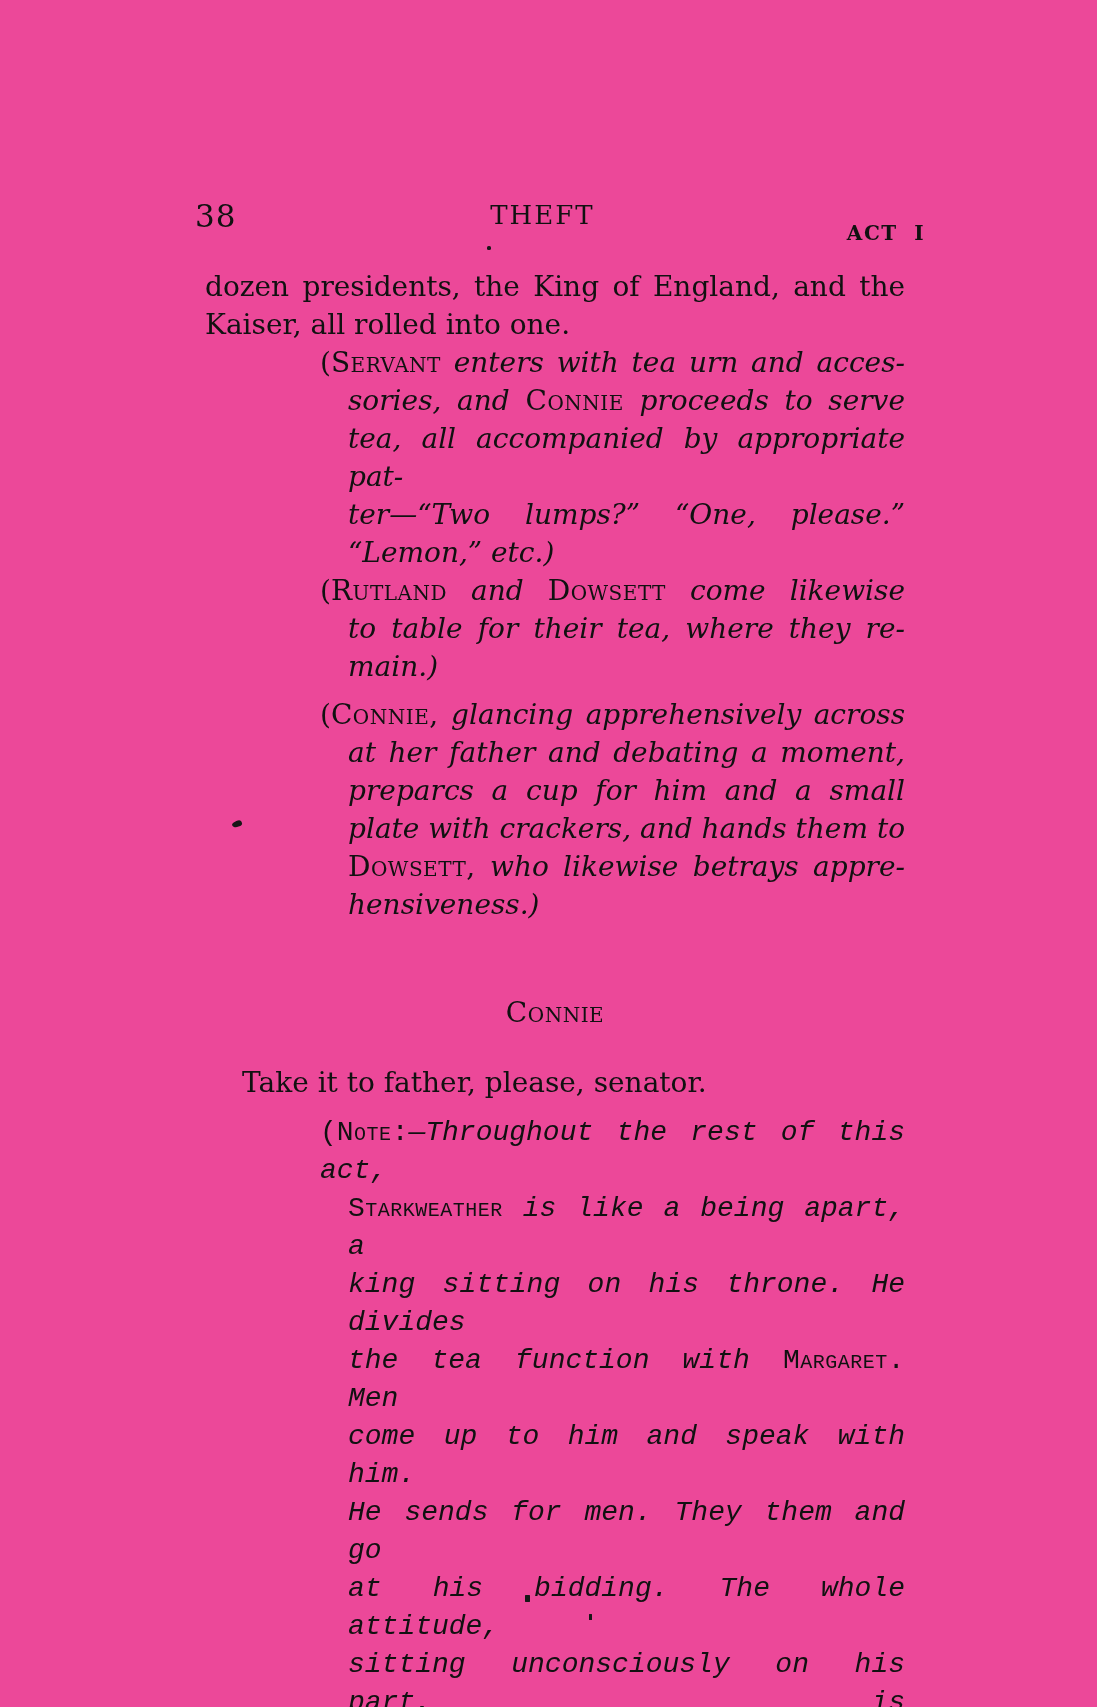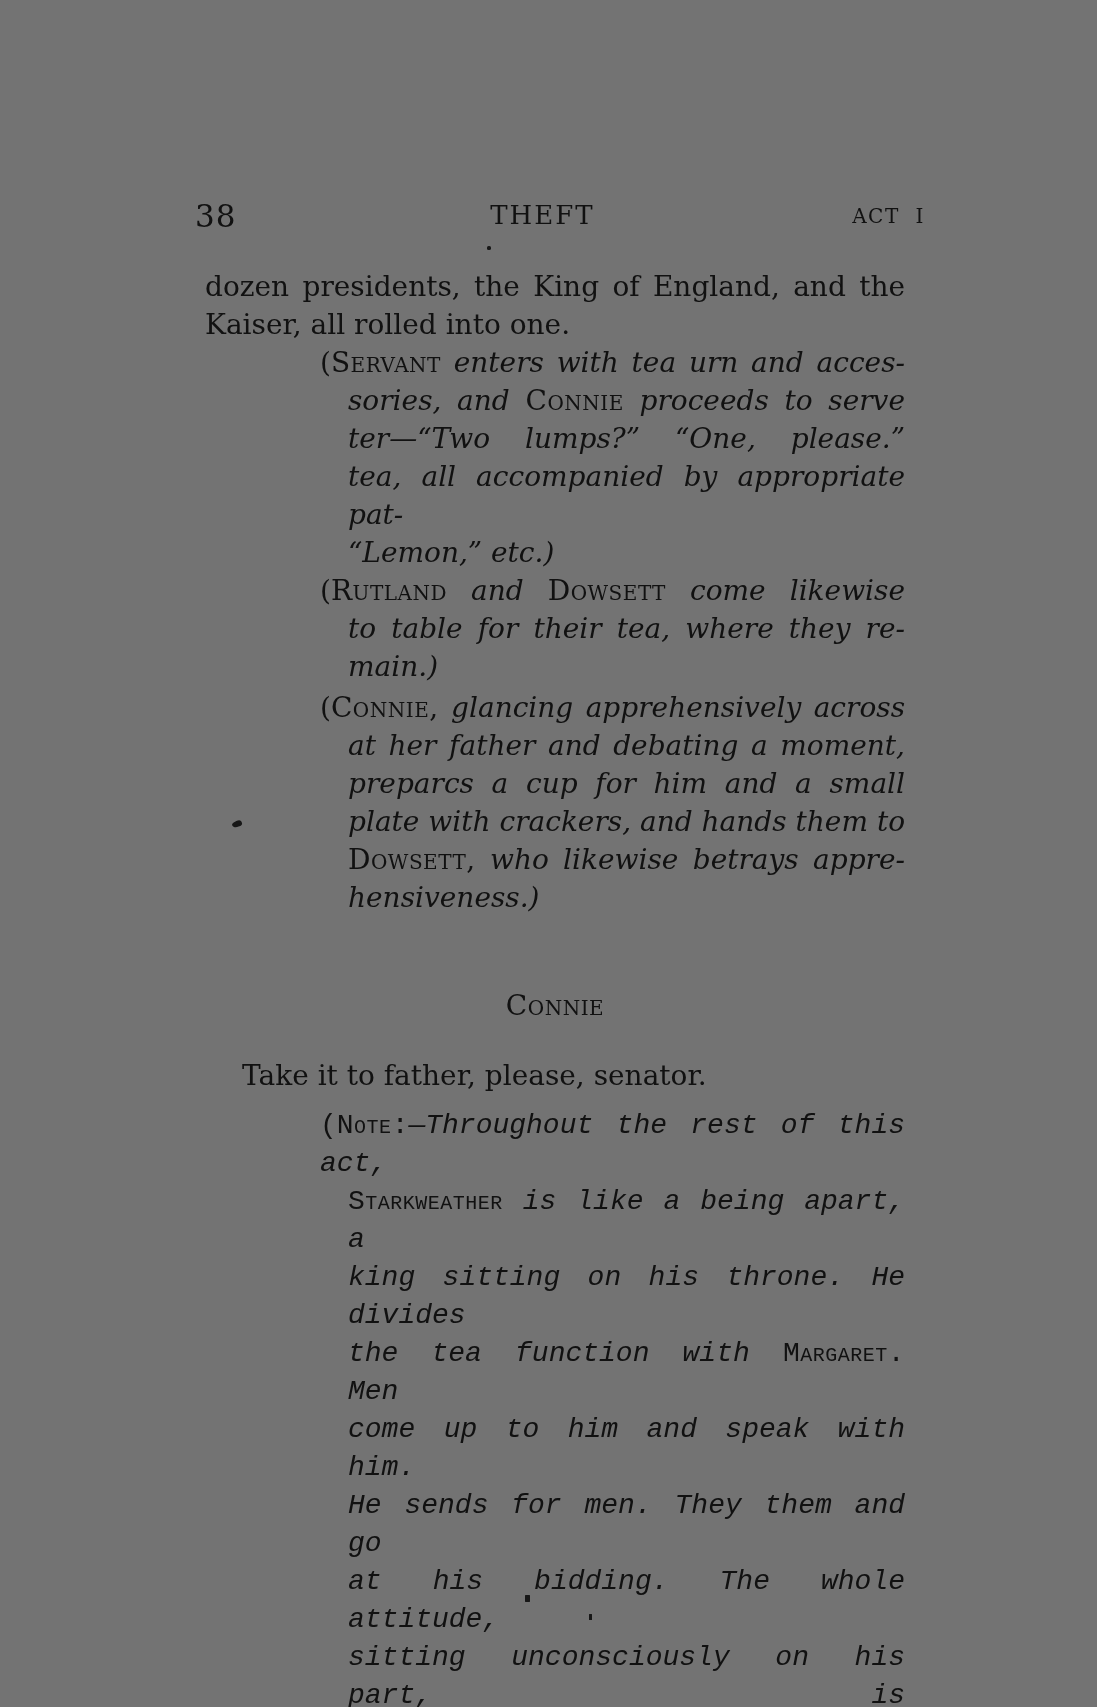--- a/index.html
+++ b/index.html
@@ -2,21 +2,21 @@
 <html><head>
 <meta charset="utf-8">
 <style>
   html, body { margin: 0; padding: 0; }
   body { background: #e8e8e6; }
   .page {
     position: relative;
     width: 1097px;
     height: 1707px;
     margin: 0 auto;
-    background: #737373;
+    background: #ec4899;
     color: #111;
     font-family: "DejaVu Serif", "Liberation Serif", serif;
     overflow: hidden;
   }
   .textblock {
     position: absolute;
     left: 205px;
     top: 196px;
     width: 700px;
   }
@@ -29,34 +29,34 @@
   .pagenum {
     position: absolute; left: -10px; top: 2px;
     font-size: 31px; letter-spacing: 1px;
   }
   .running-title {
     position: absolute; left: 50%; top: 4px;
     transform: translateX(-62%);
     font-size: 26px; letter-spacing: 2px;
   }
   .act-label {
-    position: absolute; right: -20px; top: 8px;
-    font-size: 20px; font-weight: normal; letter-spacing: 1.5px; word-spacing: 8px;
+    position: absolute; right: -20px; top: 25px;
+    font-size: 20px; font-weight: bold; letter-spacing: 1.5px; word-spacing: 8px;
   }
   
   .content { margin-top: 32px; font-size: 28px; }
   .line { line-height: 38px; min-height: 38px; }
   .just { text-align: justify; text-align-last: justify; }
   .seg-r { font-style: normal; }
   .seg-i { font-style: italic; }
   .seg-sc { font-style: normal; font-variant: small-caps; letter-spacing: 0.5px; }
   .block.body-par { }
   .block.stage-direction .line { padding-left: 143px; }
   .block.stage-direction .line:first-child { padding-left: 115px; }
-  .block.sd3 { margin-top: 3px; }
+  .block.sd3 { margin-top: 10px; }
   .block.speaker { margin-top: 70px; }
   .block.speaker .line { text-align: center; font-variant: small-caps; letter-spacing: 1px; }
   .block.dialogue { margin-top: 32px; }
   .block.dialogue .line { padding-left: 37px; }
   .block.note-dir { margin-top: 12px; font-family: Liberation Mono, monospace; }
   
   .speck { position: absolute; background: #171717; border-radius: 40%; }
   .speck-theft { left: 487px; top: 246px; width: 4px; height: 4px; }
   .speck-margin { left: 232px; top: 821px; width: 10px; height: 6px; transform: rotate(-22deg); border-radius: 50% 50% 40% 60%; }
   .speck-bottom1 { left: 525px; top: 1595px; width: 5px; height: 7px; border-radius: 10%; }
@@ -73,22 +73,22 @@
       <span class="act-label">ACT I</span>
     </div>
     <div class="content">
         <div class="block body-par">
           <div class="line just"><span class="seg-r">dozen presidents, the King of England, and the</span></div>
           <div class="line"><span class="seg-r">Kaiser, all rolled into one.</span></div>
         </div>
         <div class="block stage-direction sd1">
           <div class="line just"><span class="seg-r">(</span><span class="seg-sc">Servant</span><span class="seg-i"> enters with tea urn and acces-</span></div>
           <div class="line just"><span class="seg-i">sories, and </span><span class="seg-sc">Connie</span><span class="seg-i"> proceeds to serve</span></div>
+          <div class="line just"><span class="seg-i">tea, all accompanied by appropriate pat-</span></div>
           <div class="line just"><span class="seg-i">ter—“Two lumps?” “One, please.”</span></div>
-          <div class="line just"><span class="seg-i">tea, all accompanied by appropriate pat-</span></div>
           <div class="line"><span class="seg-i">“Lemon,” etc.)</span></div>
         </div>
         <div class="block stage-direction sd2">
           <div class="line just"><span class="seg-r">(</span><span class="seg-sc">Rutland</span><span class="seg-i"> and </span><span class="seg-sc">Dowsett</span><span class="seg-i"> come likewise</span></div>
           <div class="line just"><span class="seg-i">to table for their tea, where they re-</span></div>
           <div class="line"><span class="seg-i">main.)</span></div>
         </div>
         <div class="block stage-direction sd3">
           <div class="line just"><span class="seg-r">(</span><span class="seg-sc">Connie,</span><span class="seg-i"> glancing apprehensively across</span></div>
           <div class="line just"><span class="seg-i">at her father and debating a moment,</span></div>

